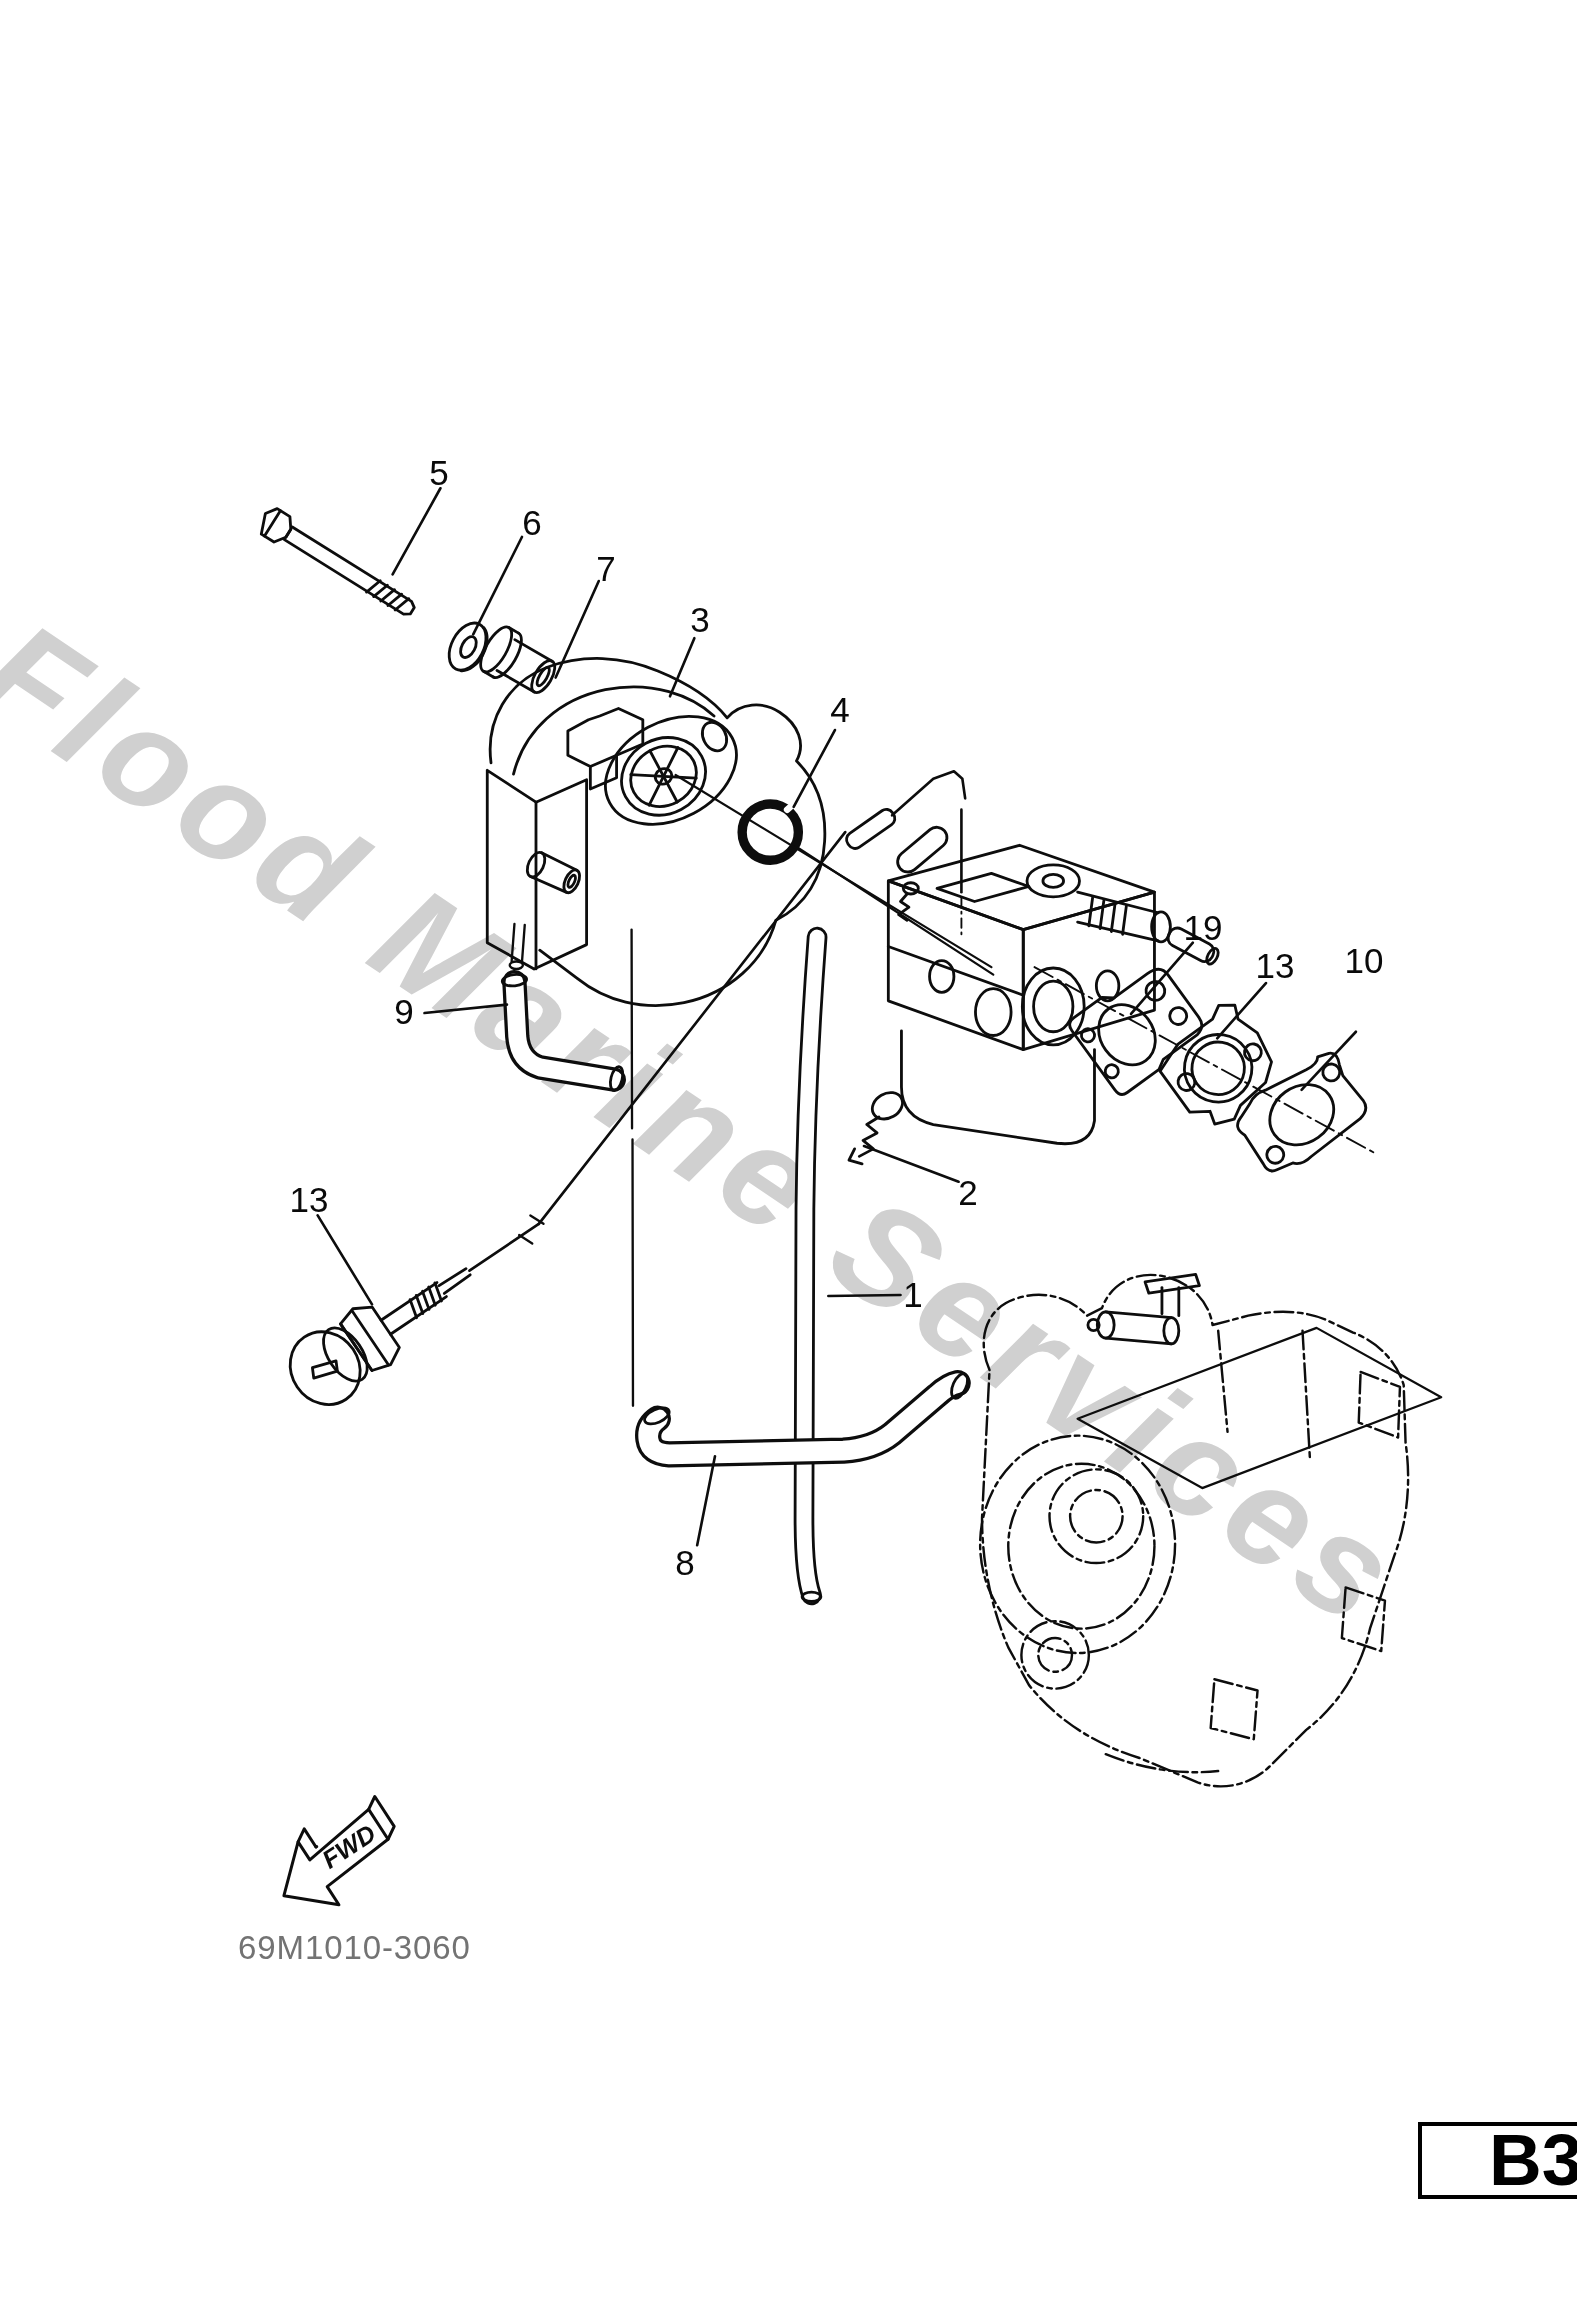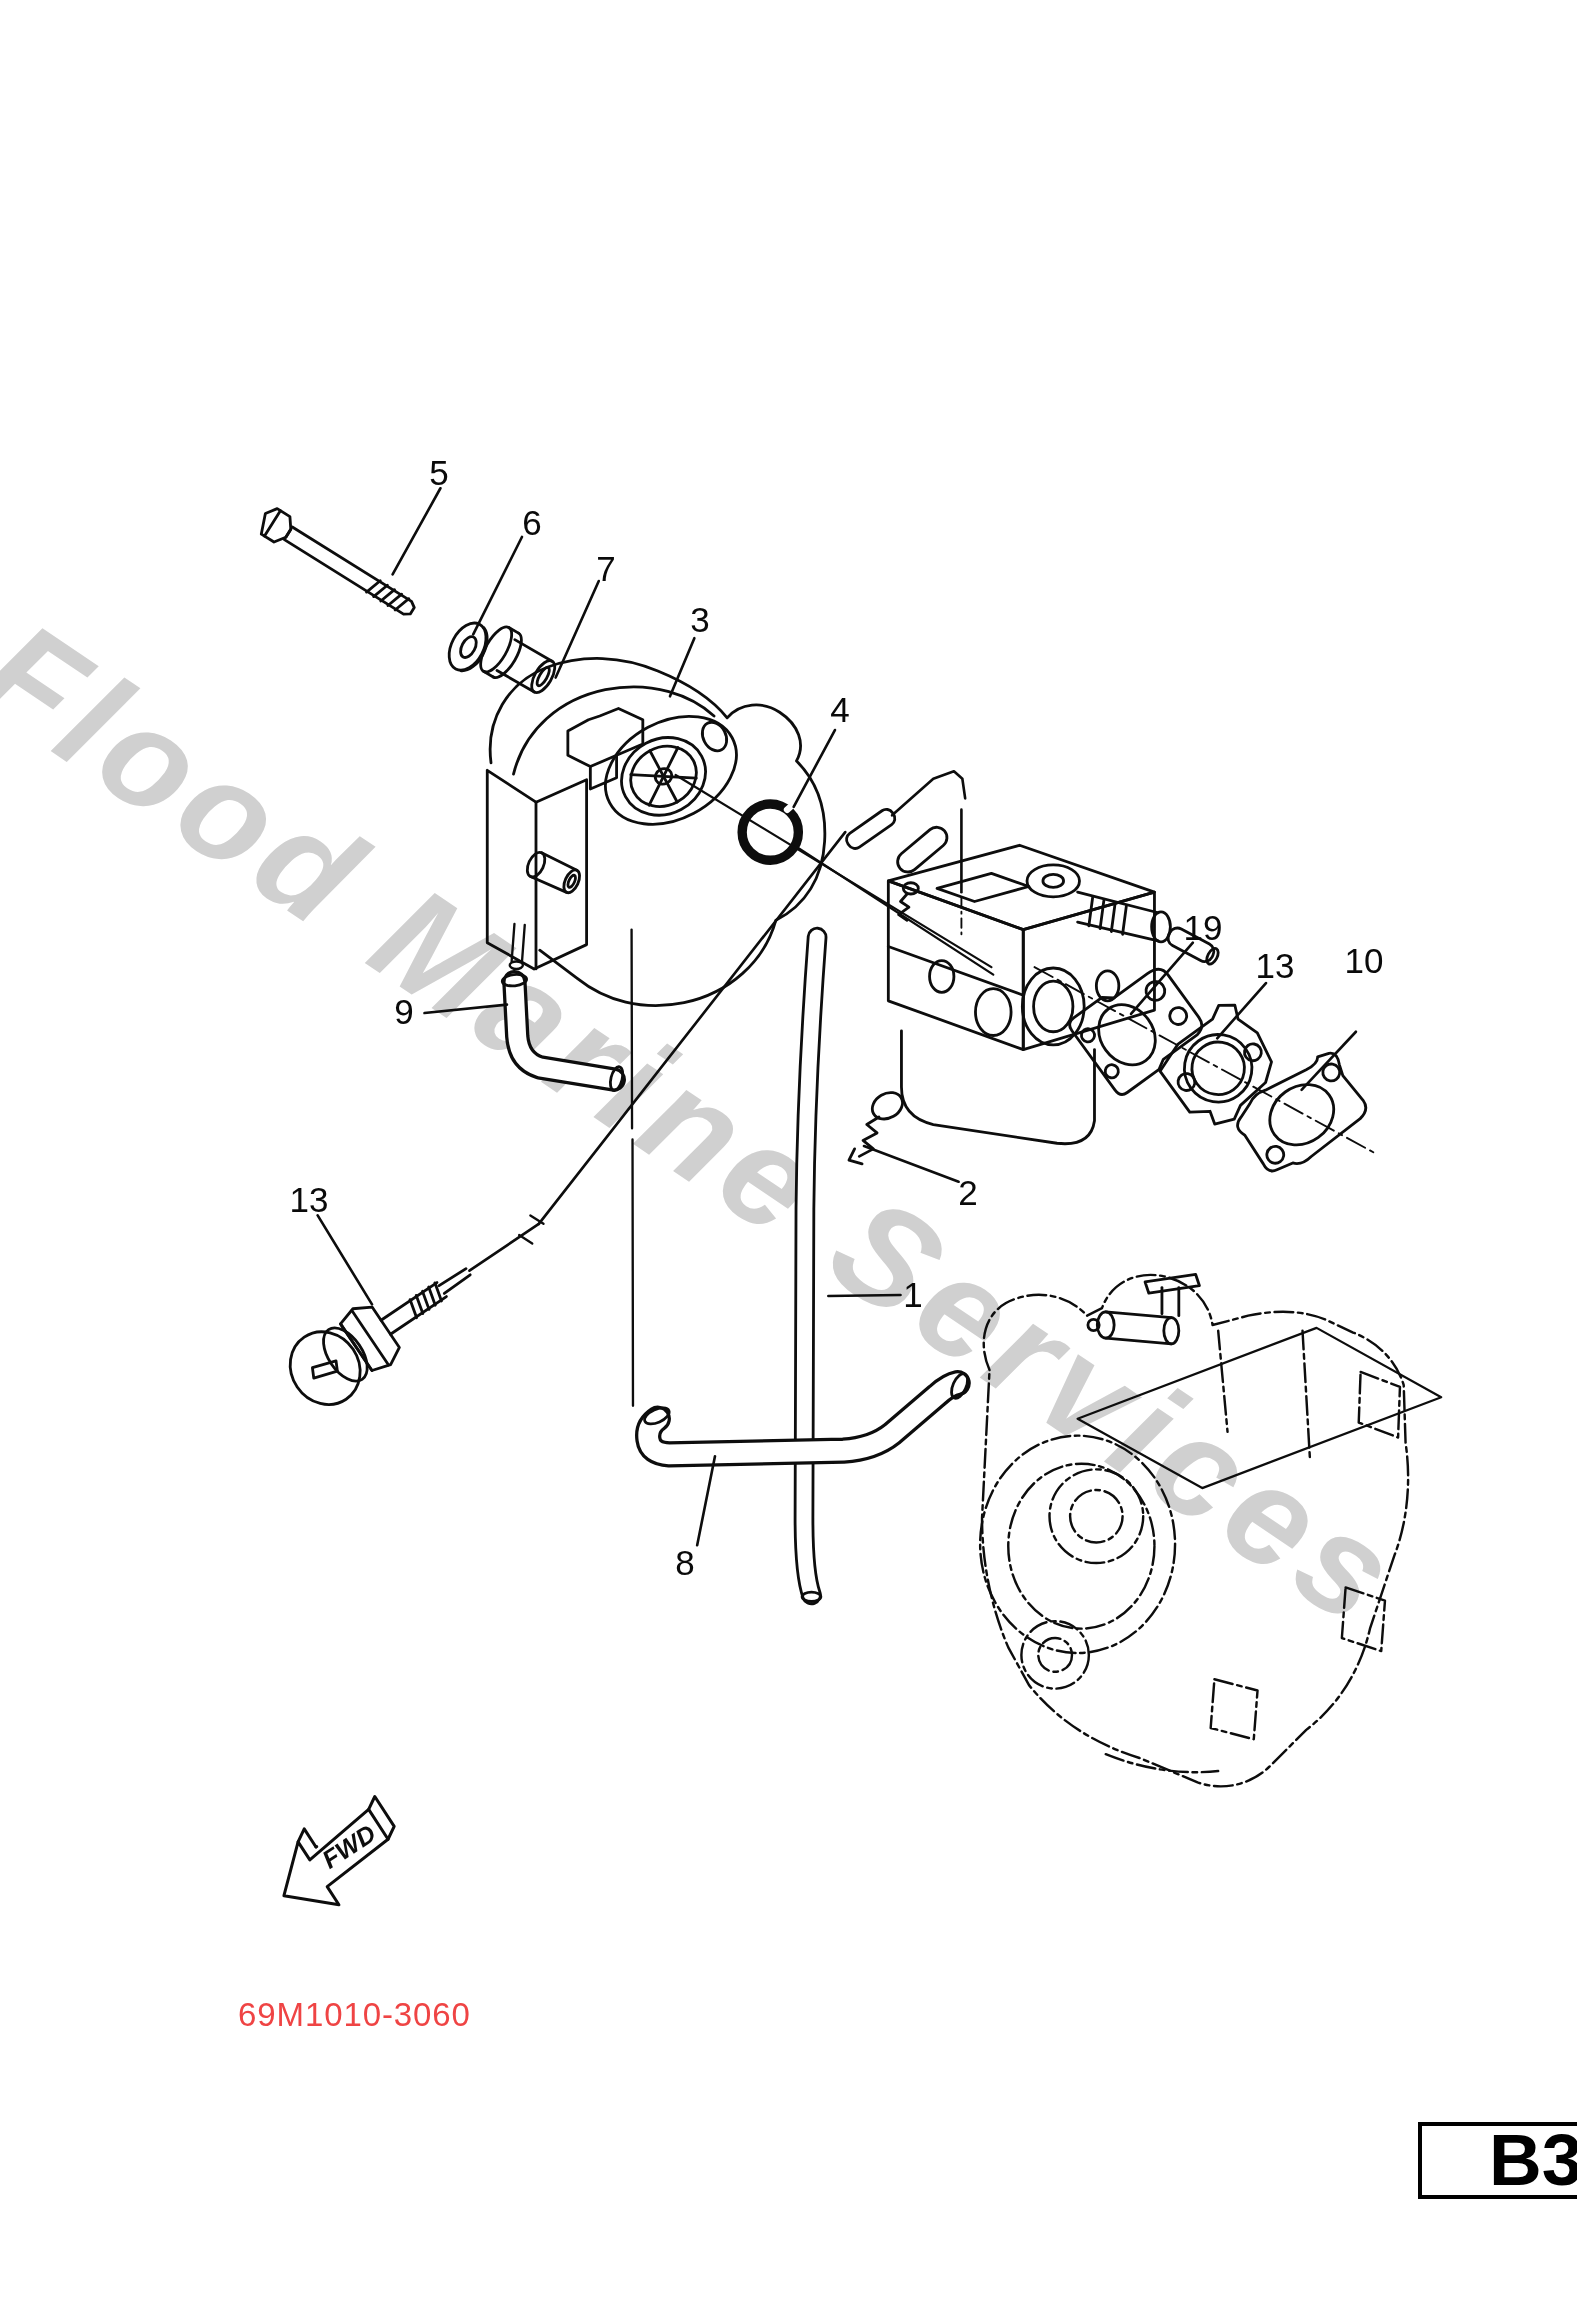--- a/index.html
+++ b/index.html
@@ -12,22 +12,22 @@
     transform:rotate(34deg);transform-origin:0 0;padding-left:52px;
     font:italic 700 141px "Liberation Sans",sans-serif;
     letter-spacing:8.4px;color:#d0d0d0;user-select:none;
   }
   svg.art{position:absolute;left:0;top:0;z-index:2;}
   .co{
     position:absolute;z-index:3;transform:translate(-50%,-50%);
     font:400 35px/1 "Liberation Sans",sans-serif;color:#0a0a0a;
   }
   .code{
-    position:absolute;z-index:3;left:238px;top:1998px;
-    font:400 33px/1 "Liberation Sans",sans-serif;color:#ef4444;letter-spacing:0.9px;
+    position:absolute;z-index:3;left:238px;top:1931px;
+    font:400 33px/1 "Liberation Sans",sans-serif;color:#737373;letter-spacing:0.9px;
   }
   .pageref{
     position:absolute;z-index:3;left:1418px;top:2122px;width:197px;height:69px;
     background:#fff;border:4.7px solid #000;
   }
   .pageref span{
     position:absolute;left:67px;top:-5.6px;
     font:700 73px/79px "Liberation Sans",sans-serif;color:#000;letter-spacing:0;
   }
 </style>

